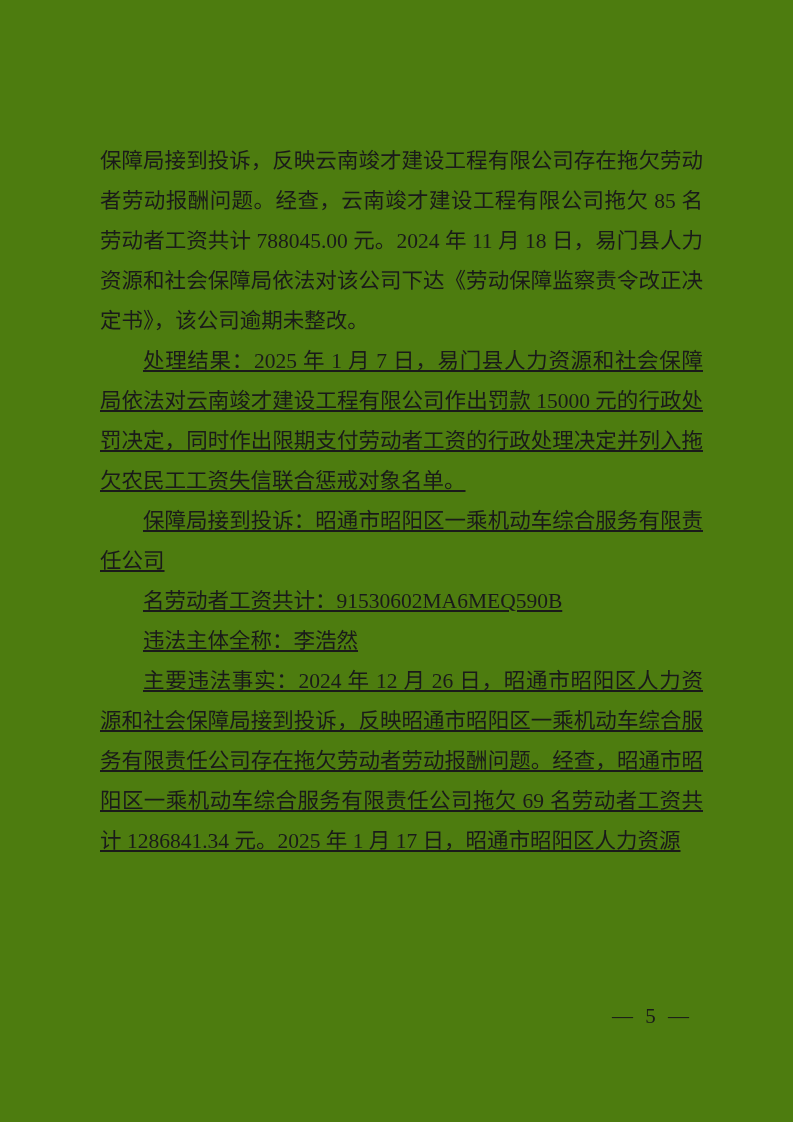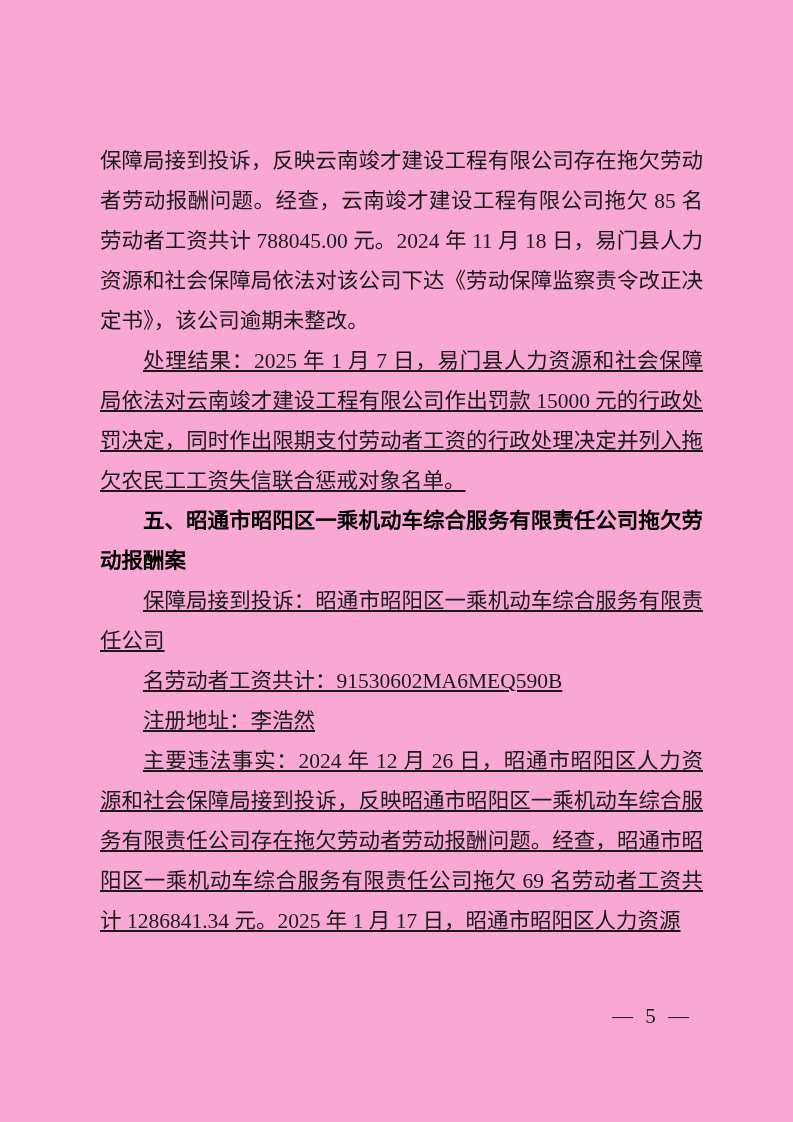--- a/index.html
+++ b/index.html
@@ -15,21 +15,21 @@
     overflow: hidden;
     font-family: "Liberation Serif", "DejaVu Serif", serif;
     color: #000000;
   }
   .page {
     position: absolute;
     top: 0;
     left: 0;
     width: 793px;
     height: 1122px;
-    background: #f9a8d4;
+    background: #4d7c0f;
   }
   .text-block {
     position: absolute;
     top: 141px;
     left: 100px;
     width: 603px;
     font-size: 21.5px;
     line-height: 40px;
     text-align: justify;
     text-justify: inter-ideograph;
@@ -62,22 +62,21 @@
   }
 </style>
 </head>
 <body>
 
 <div class="page">
 
   <div class="text-block">
     <p class="plain">保障局接到投诉，反映云南竣才建设工程有限公司存在拖欠劳动者劳动报酬问题。经查，云南竣才建设工程有限公司拖欠 85 名劳动者工资共计 788045.00 元。2024 年 11 月 18 日，易门县人力资源和社会保障局依法对该公司下达《劳动保障监察责令改正决定书》，该公司逾期未整改。</p>
     <p class="indent">处理结果：2025 年 1 月 7 日，易门县人力资源和社会保障局依法对云南竣才建设工程有限公司作出罚款 15000 元的行政处罚决定，同时作出限期支付劳动者工资的行政处理决定并列入拖欠农民工工资失信联合惩戒对象名单。</p>
-    <p class="heading">五、昭通市昭阳区一乘机动车综合服务有限责任公司拖欠劳动报酬案</p>
     <p class="indent">保障局接到投诉：昭通市昭阳区一乘机动车综合服务有限责任公司</p>
     <p class="indent">名劳动者工资共计：91530602MA6MEQ590B</p>
-    <p class="indent">注册地址：李浩然</p>
+    <p class="indent">违法主体全称：李浩然</p>
     <p class="indent">主要违法事实：2024 年 12 月 26 日，昭通市昭阳区人力资源和社会保障局接到投诉，反映昭通市昭阳区一乘机动车综合服务有限责任公司存在拖欠劳动者劳动报酬问题。经查，昭通市昭阳区一乘机动车综合服务有限责任公司拖欠 69 名劳动者工资共计 1286841.34 元。2025 年 1 月 17 日，昭通市昭阳区人力资源</p>
   </div>
 
   <div class="page-number">— 5 —</div>
 
 </div>
 
 </body></html>

